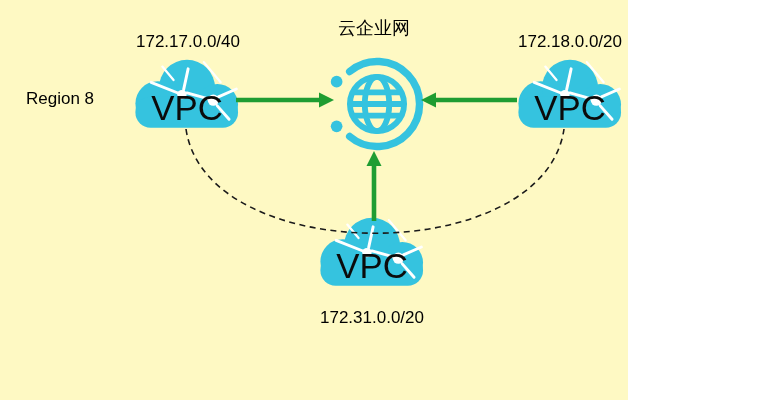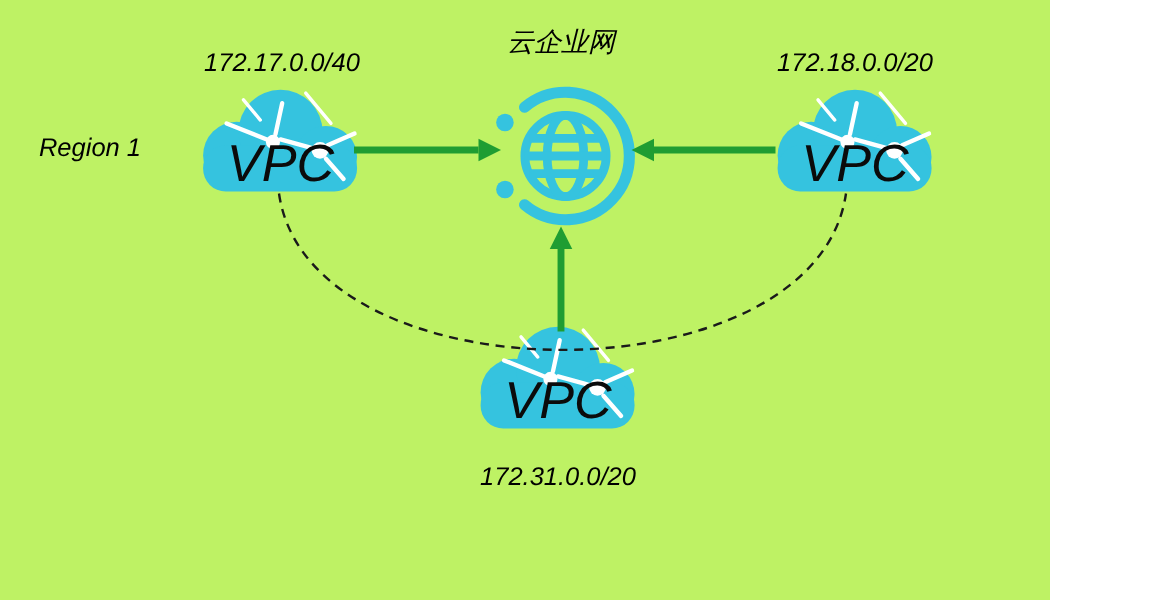--- a/index.html
+++ b/index.html
@@ -1,25 +1,24 @@
 <!DOCTYPE html>
 <html style="--cyan: #35c3df; --green: #1f9d32; --dash: #1a1a1a;"><head>
 <meta charset="utf-8">
 <style>
   * { margin: 0; padding: 0; box-sizing: border-box; }
   html, body { background: #ffffff; }
   body { font-family: "Liberation Sans", sans-serif; color: #000; }
 
   .canvas {
     position: relative;
-    width: 700px;
+    width: 628px;
     height: 400px;
-    background: #bef264;
+    background: #fef9c3;
     overflow: hidden;
-    font-style: italic;
   }
 
   .label {
     position: absolute;
     transform: translateX(-50%);
     white-space: nowrap;
     color: #000;
     z-index: 2;
   }
   .cen-title   { font-size: 18px; }
@@ -59,21 +58,21 @@
 <body>
 
 <div class="canvas">
 
   <div class="label cen-title" style="left:374px; top:16px;">云企业网</div>
 
   <div class="label cidr-label" style="left:188px; top:32px;">172.17.0.0/40</div>
   <div class="label cidr-label" style="left:570px; top:32px;text-align:center;">172.18.0.0/20</div>
   <div class="label cidr-label" style="left:372px; top:308px;">172.31.0.0/20</div>
 
-  <div class="label region-label" style="left:60px; top:89px;">Region 1</div>
+  <div class="label region-label" style="left:60px; top:89px;">Region 8</div>
 
   <svg class="node-svg" style="left:326px; top:53px;" width="102" height="102" viewBox="0 0 96 96">
     <path class="cstroke" d="M 22.3 17.4 A 40 40 0 1 1 22.3 78.6" stroke-width="7" stroke-linecap="round"></path>
     <circle class="cfill" cx="10" cy="27" r="5.5"></circle>
     <circle class="cfill" cx="10" cy="69" r="5.5"></circle>
     <circle class="cstroke" cx="48" cy="48" r="25.5" stroke-width="5.5"></circle>
     <ellipse class="cstroke" cx="48" cy="48" rx="11.5" ry="25.5" stroke-width="5.5"></ellipse>
     <path class="cstroke" d="M 22.5 48 H 73.5" stroke-width="5.5"></path>
     <path class="cstroke" d="M 25.5 37 H 70.5" stroke-width="5.5"></path>
     <path class="cstroke" d="M 25.5 59 H 70.5" stroke-width="5.5"></path>

